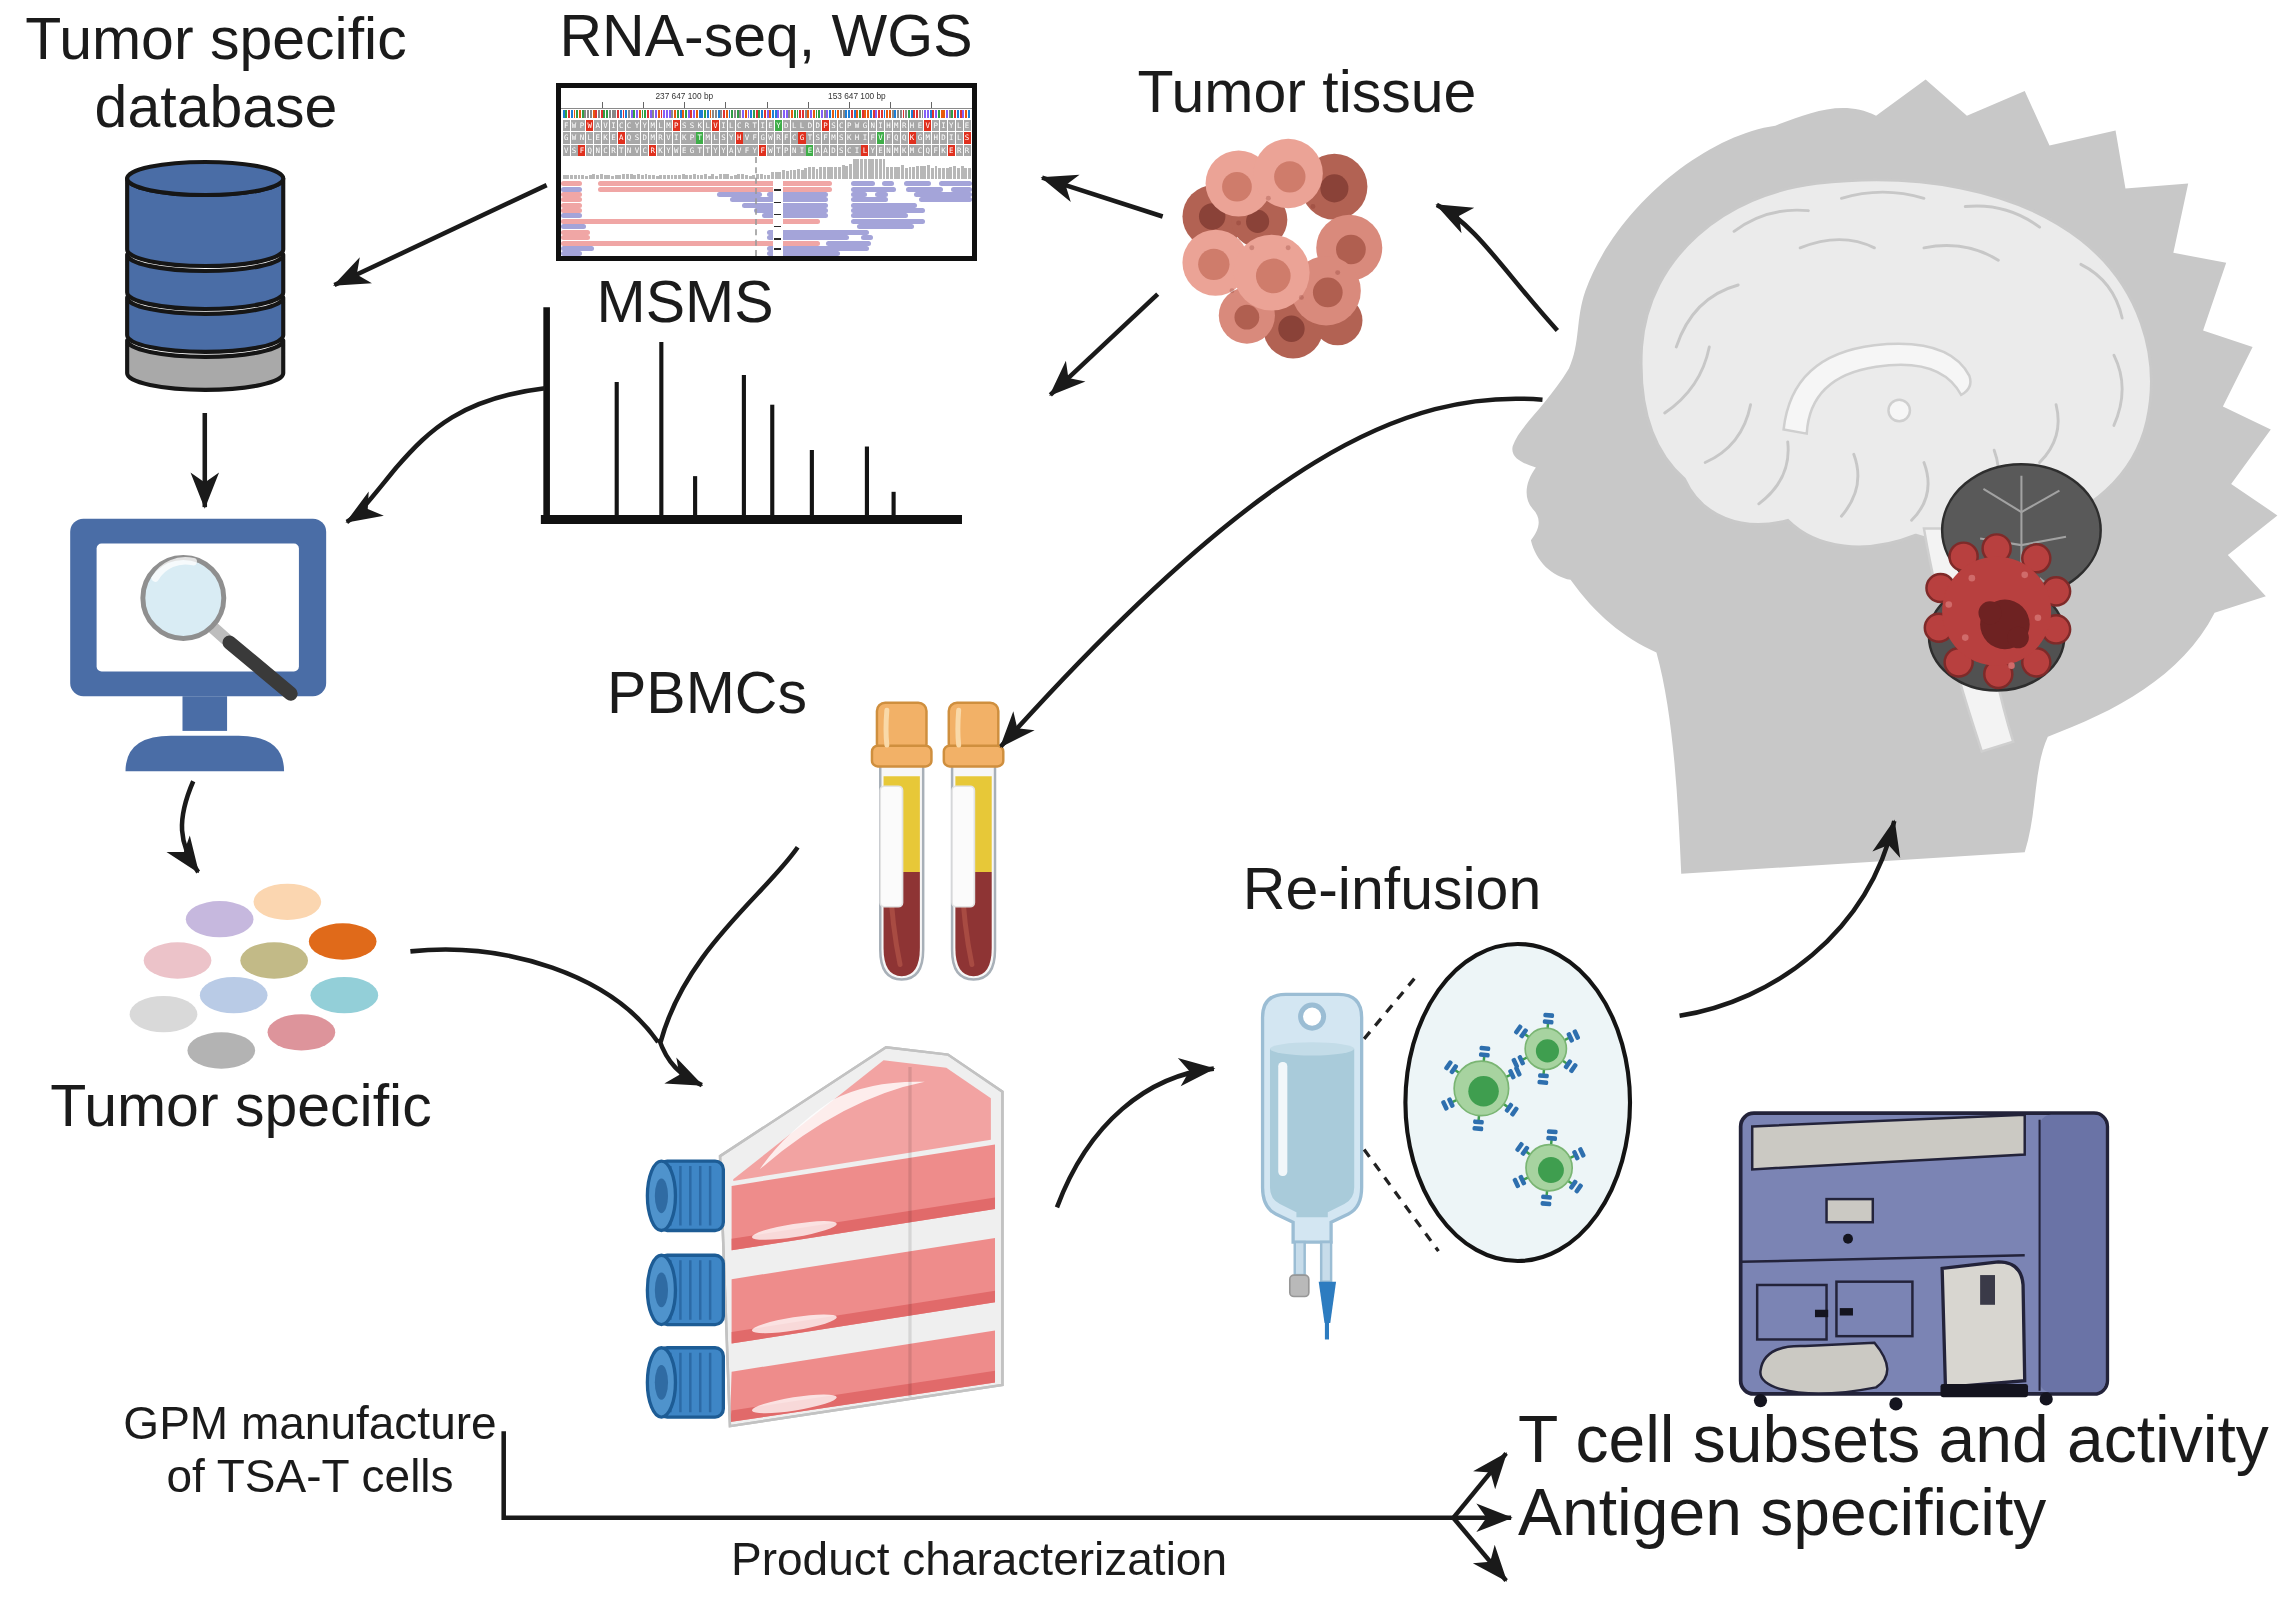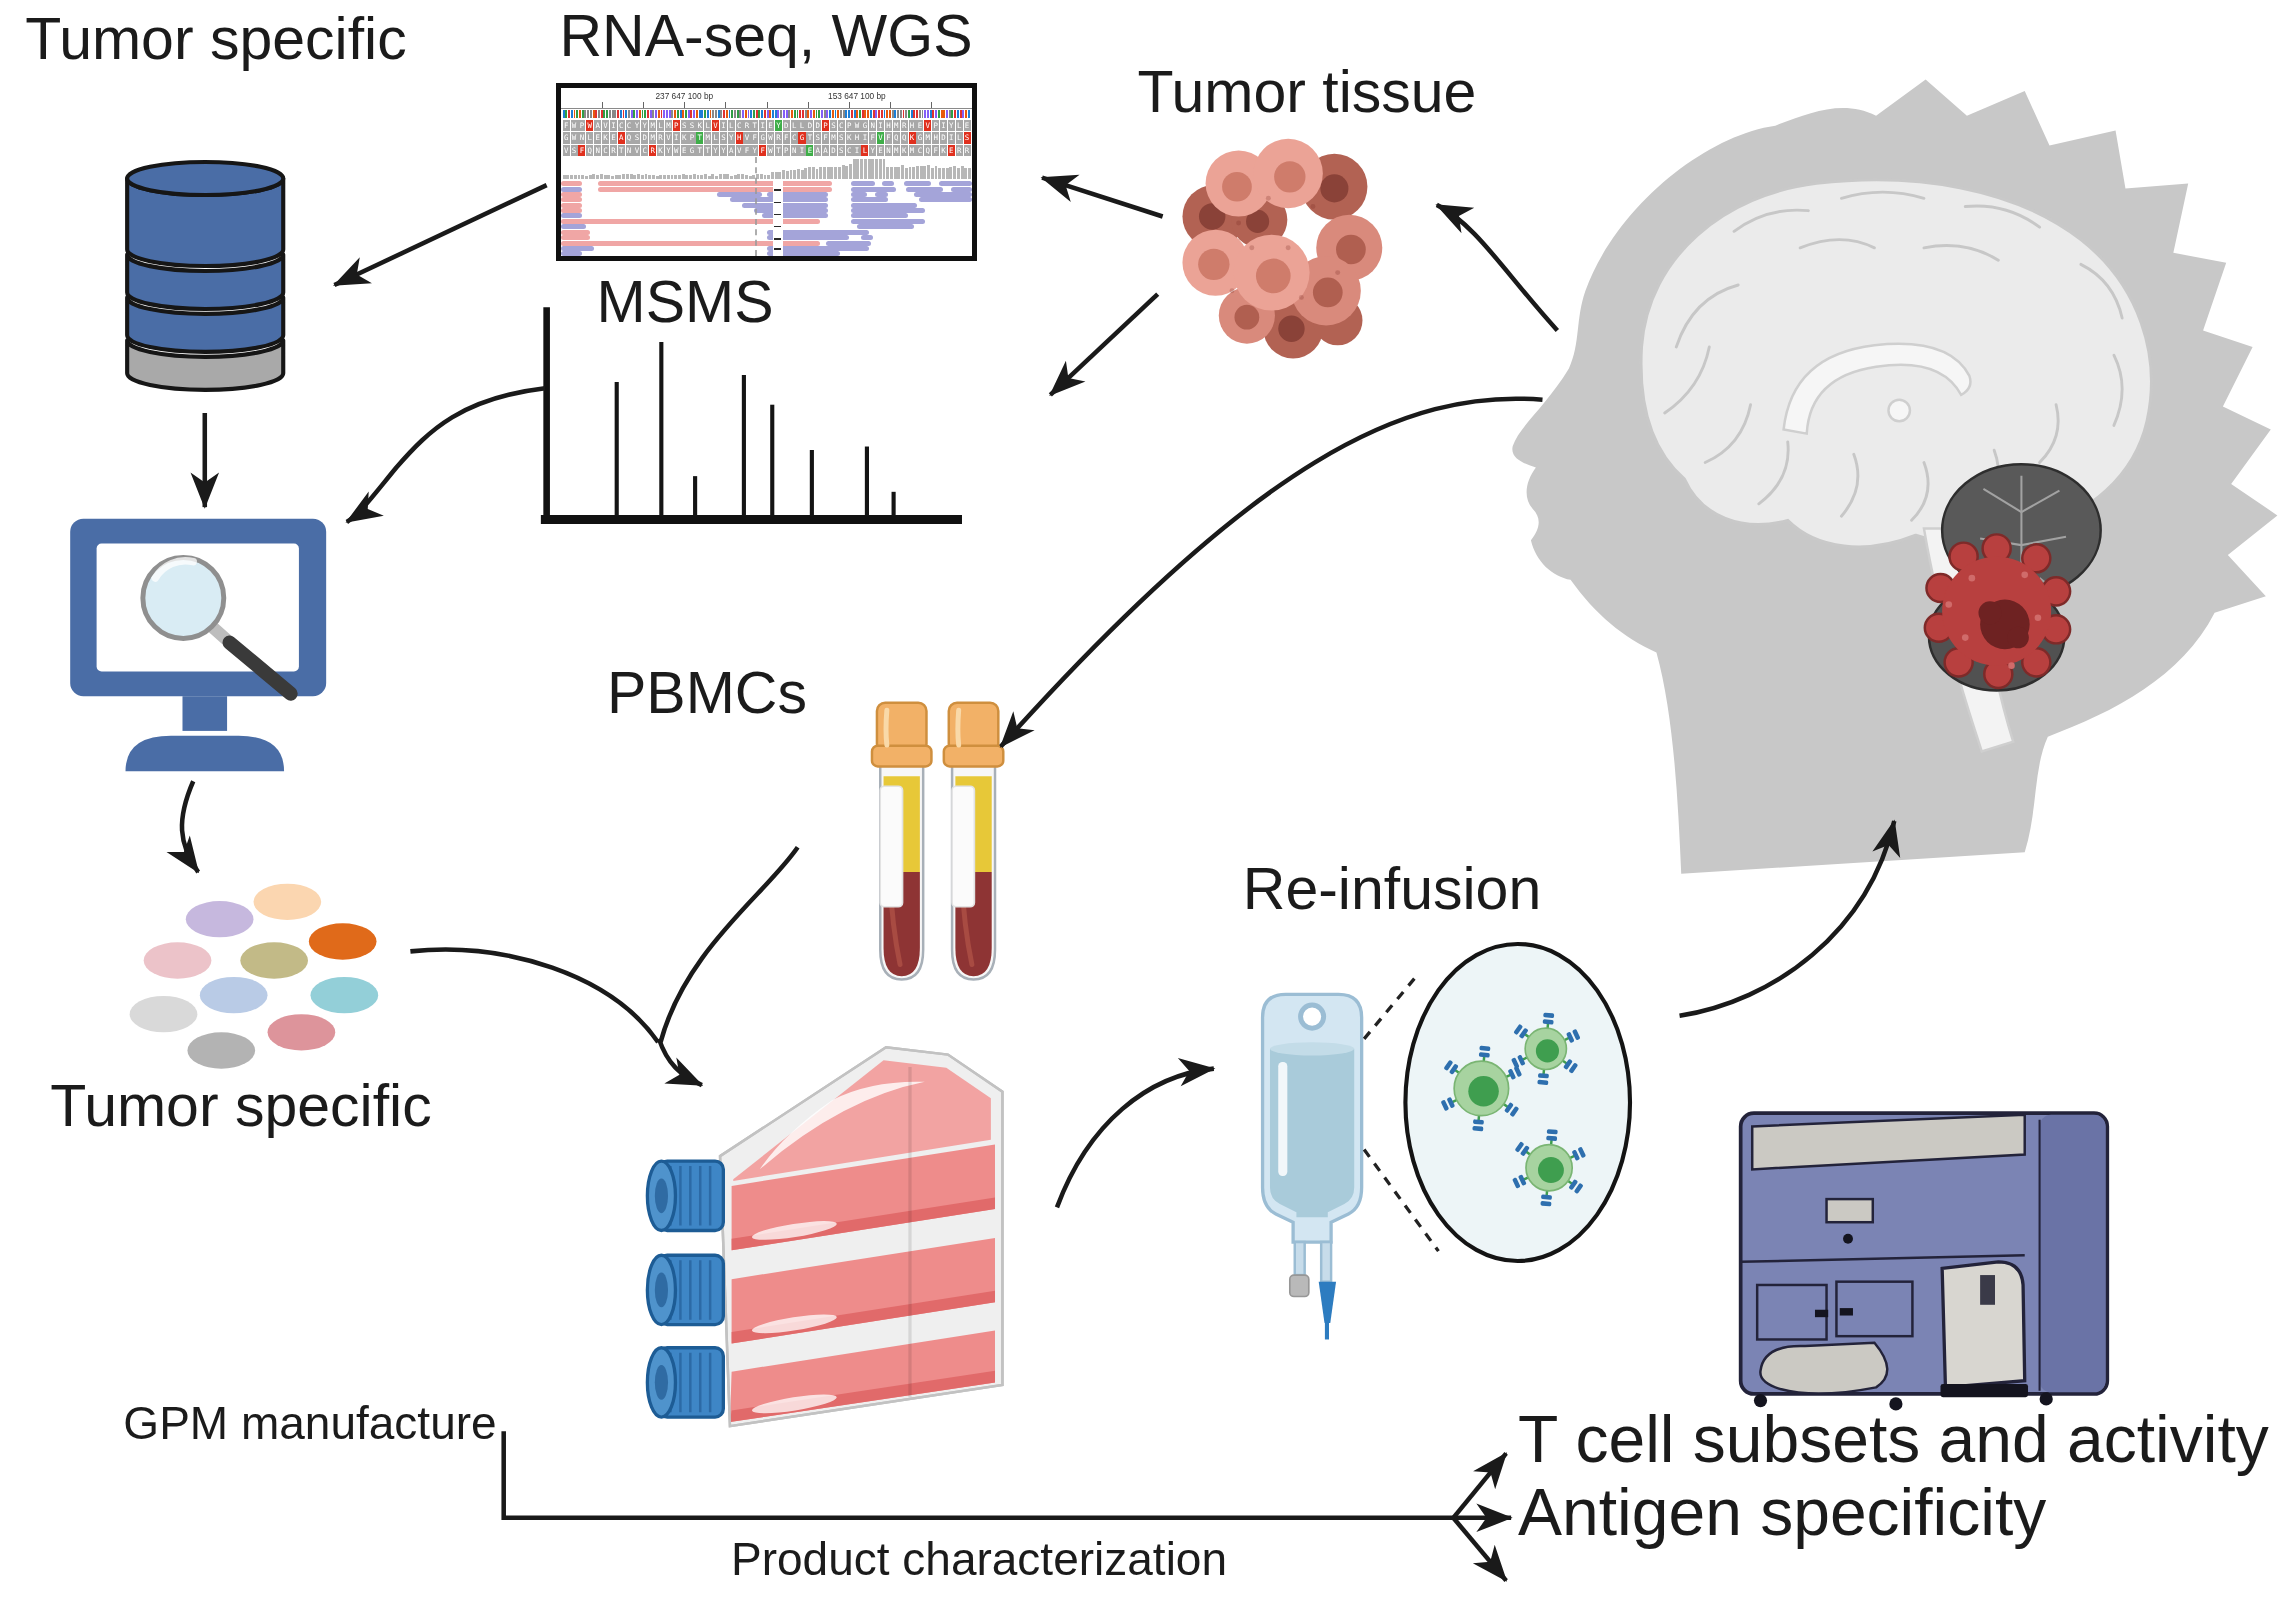--- a/index.html
+++ b/index.html
@@ -925,30 +925,32 @@
           <i style="top:60%"></i>
           <i style="top:76%"></i>
           <i style="top:90%"></i>
     </div>
   </div>
   <div class="igv-vline"></div>
 </div>
 
 <div class="lbl" style="left:216px;top:5px">
   <div>Tumor specific</div>
+  <div>database</div>
 </div>
 <div class="lbl" style="left:766px;top:1.7px">RNA-seq, WGS</div>
 <div class="lbl" style="left:1307px;top:58px">Tumor tissue</div>
 <div class="lbl" style="left:685px;top:268px">MSMS</div>
 <div class="lbl" style="left:707px;top:659px">PBMCs</div>
 <div class="lbl" style="left:1392px;top:855px">Re-infusion</div>
 <div class="lbl" style="left:241px;top:1072px">
   <div>Tumor specific</div>
 </div>
 <div class="lbl lbl-sm" style="left:310px;top:1397px">
   <div>GPM manufacture</div>
+  <div>of TSA-T cells</div>
 </div>
 <div class="lbl lbl-sm" style="left:979px;top:1533px">Product characterization</div>
 <div class="out" style="left:1518px;top:1405px">T cell subsets and activity</div>
 <div class="out" style="left:1518px;top:1478px">Antigen specificity</div>
 
 </div>
 
 
 </body></html>

